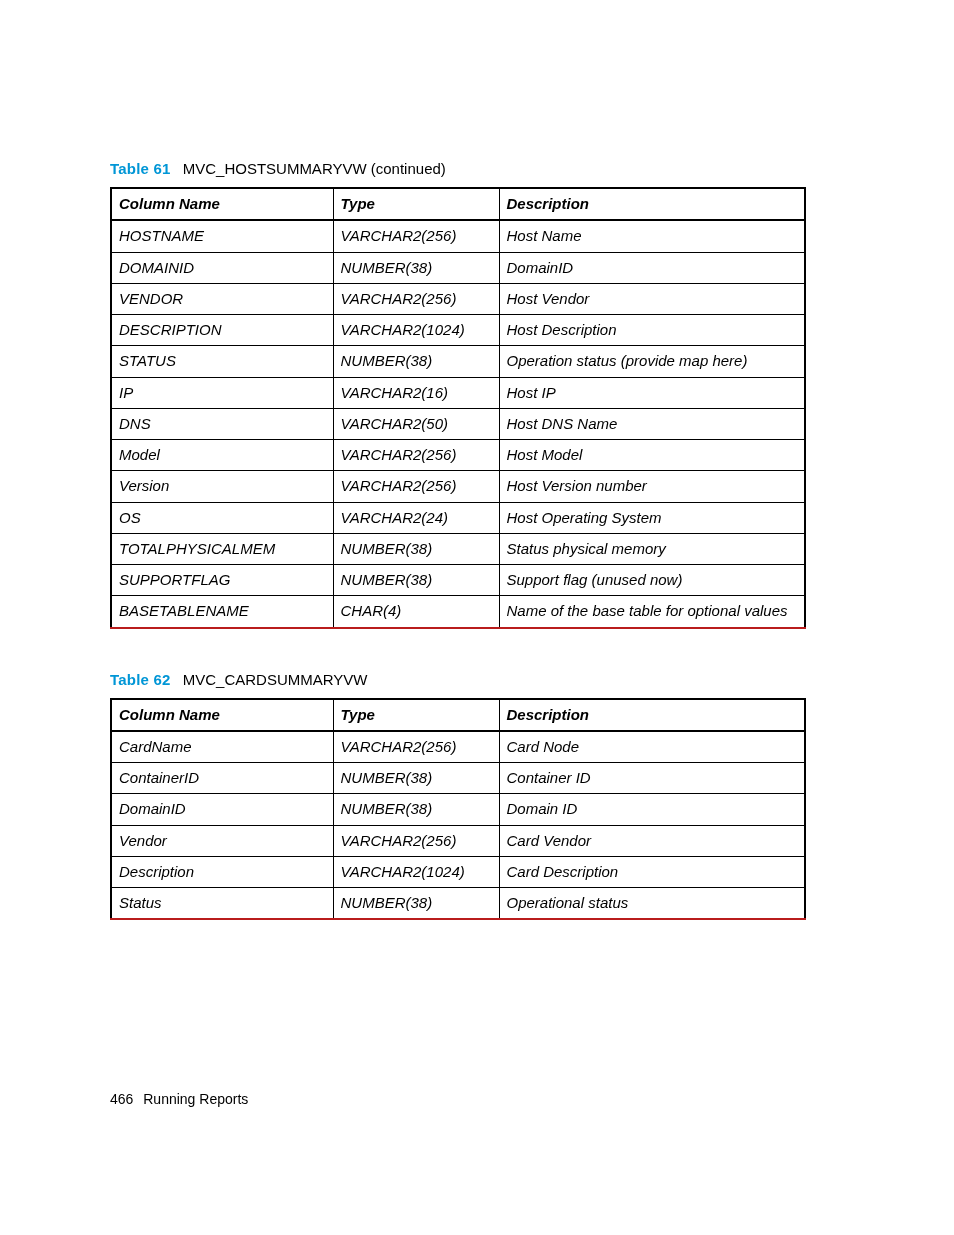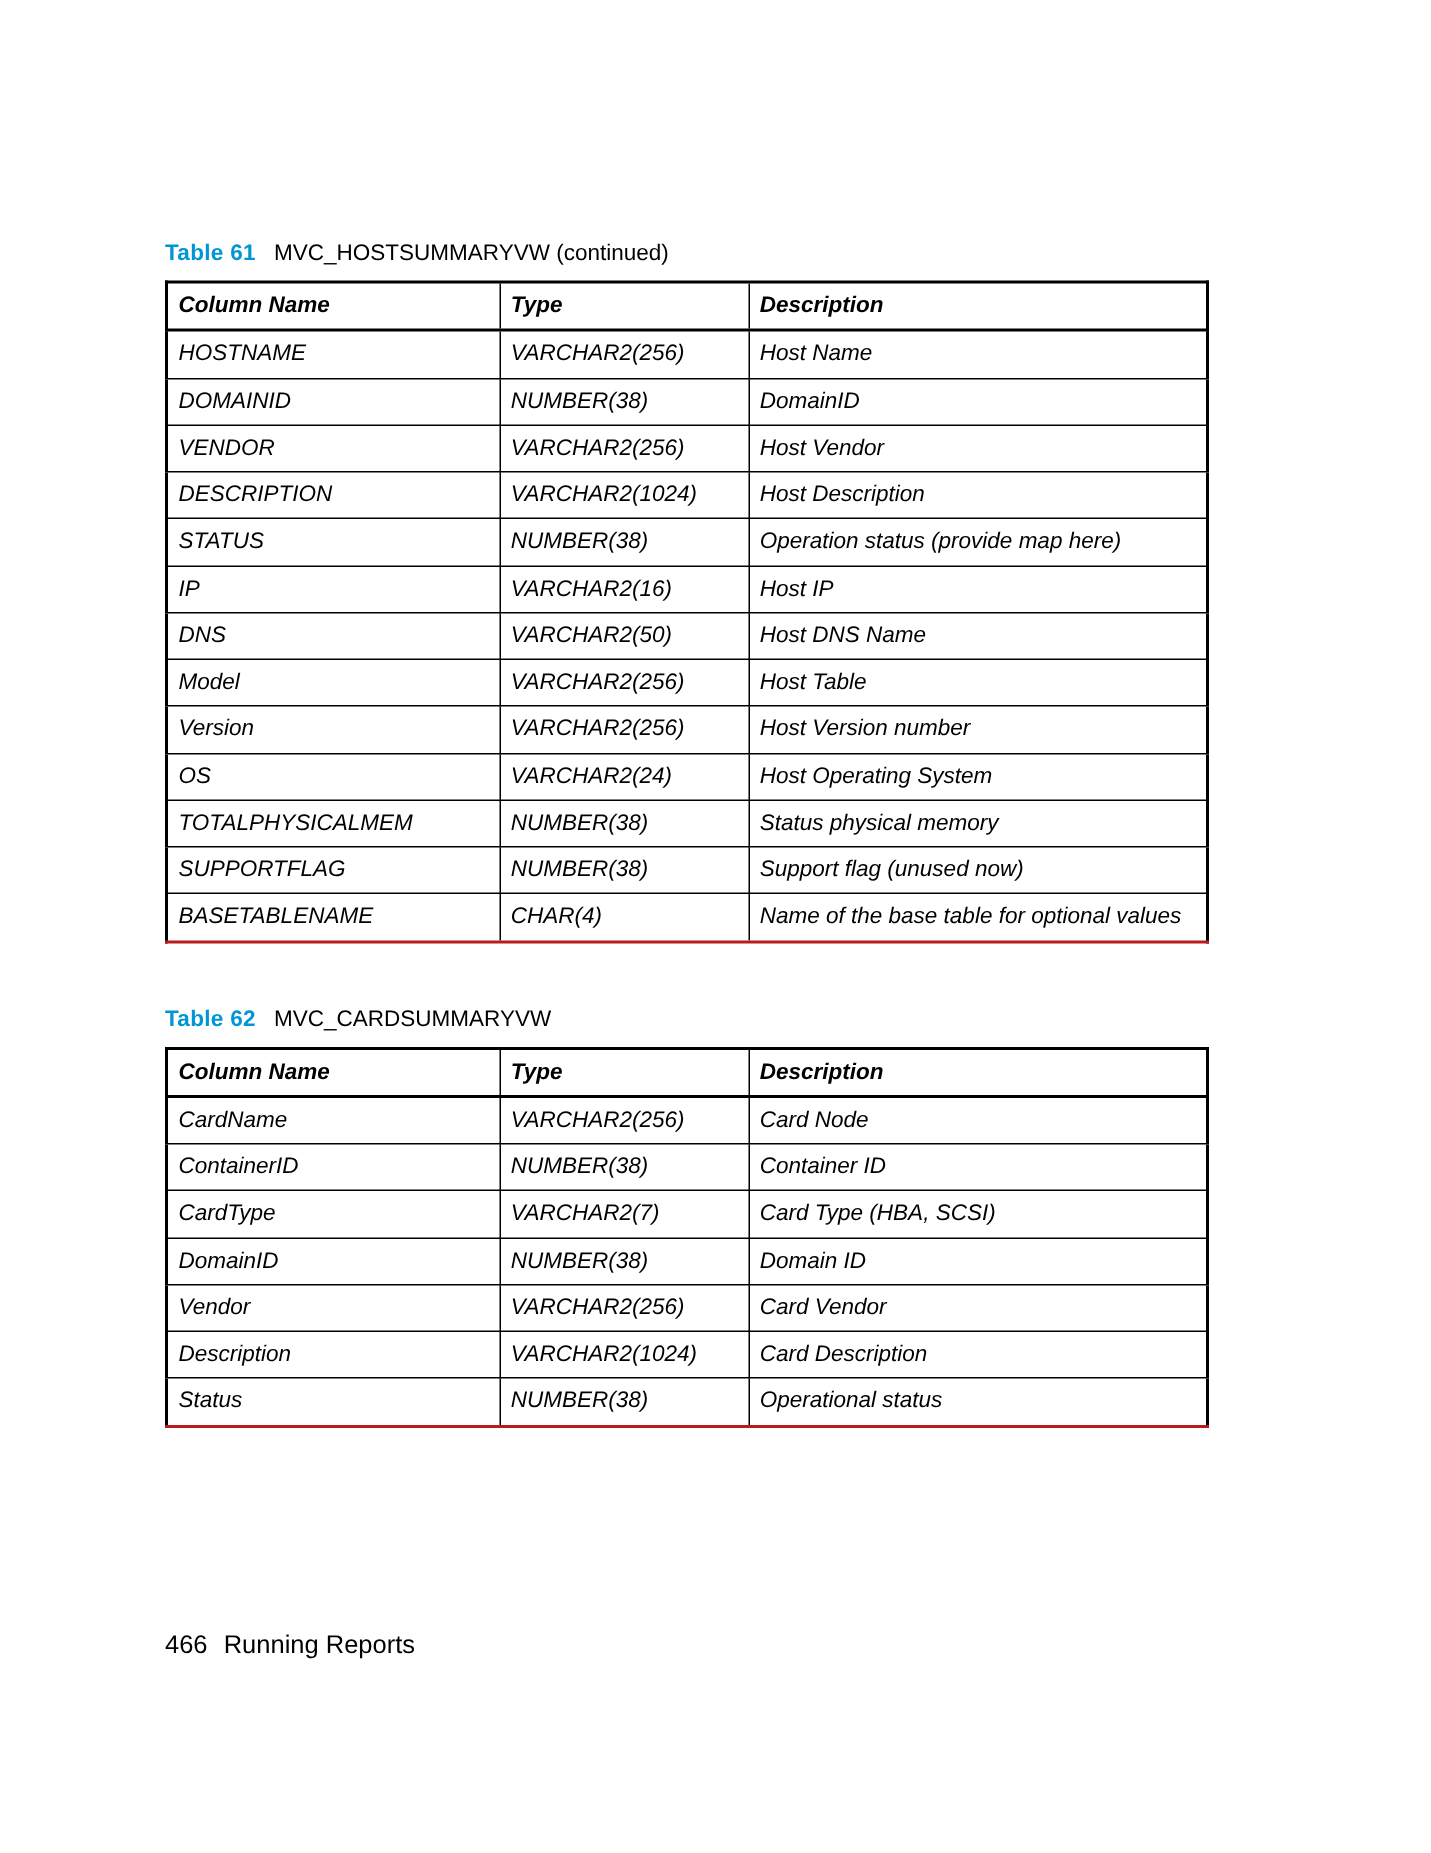--- a/index.html
+++ b/index.html
@@ -70,21 +70,21 @@
   table.data thead tr th {
     border-bottom: 2px solid #000;
   }
   table.data tbody tr:last-child td {
     border-bottom: 2px solid #b91c1c;
   }
   .footer {
     position: absolute;
     left: 110px;
     bottom: 128px;
-    font-size: 17px;
+    font-size: 14px;
     color: #000;
   }
   .footer .page-num {
     margin-right: 6px;
   }
 </style>
 </head>
 <body>
 
 <div class="page">
@@ -139,21 +139,21 @@
           <td>Host IP</td>
         </tr>
       <tr>
           <td>DNS</td>
           <td>VARCHAR2(50)</td>
           <td>Host DNS Name</td>
         </tr>
       <tr>
           <td>Model</td>
           <td>VARCHAR2(256)</td>
-          <td>Host Table</td>
+          <td>Host Model</td>
         </tr>
       <tr>
           <td>Version</td>
           <td>VARCHAR2(256)</td>
           <td>Host Version number</td>
         </tr>
       <tr>
           <td>OS</td>
           <td>VARCHAR2(24)</td>
           <td>Host Operating System</td>
@@ -199,25 +199,20 @@
           <td>CardName</td>
           <td>VARCHAR2(256)</td>
           <td>Card Node</td>
         </tr>
       <tr>
           <td>ContainerID</td>
           <td>NUMBER(38)</td>
           <td>Container ID</td>
         </tr>
       <tr>
-          <td>CardType</td>
-          <td>VARCHAR2(7)</td>
-          <td>Card Type (HBA, SCSI)</td>
-        </tr>
-      <tr>
           <td>DomainID</td>
           <td>NUMBER(38)</td>
           <td>Domain ID</td>
         </tr>
       <tr>
           <td>Vendor</td>
           <td>VARCHAR2(256)</td>
           <td>Card Vendor</td>
         </tr>
       <tr>

